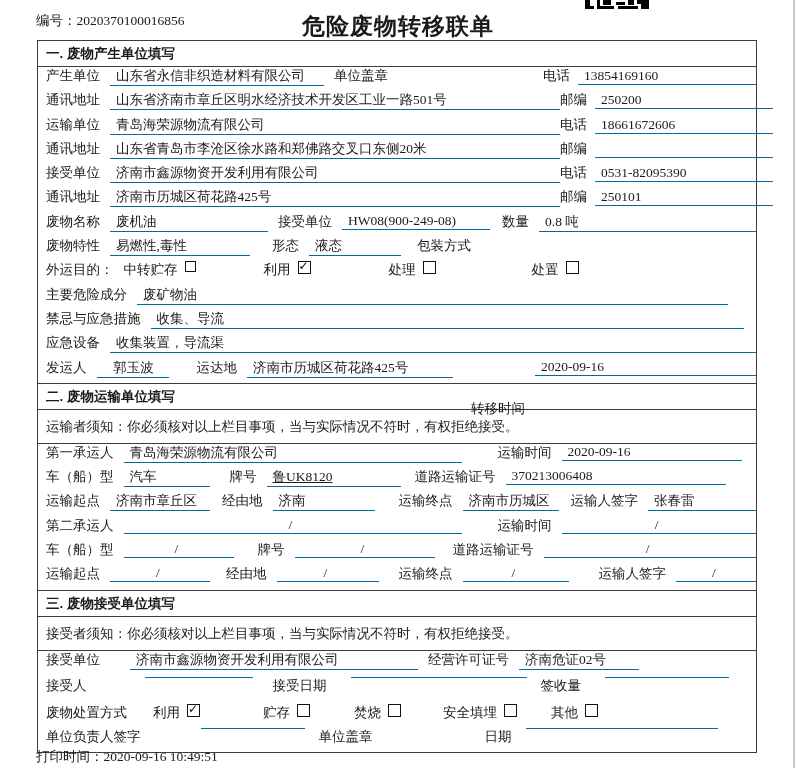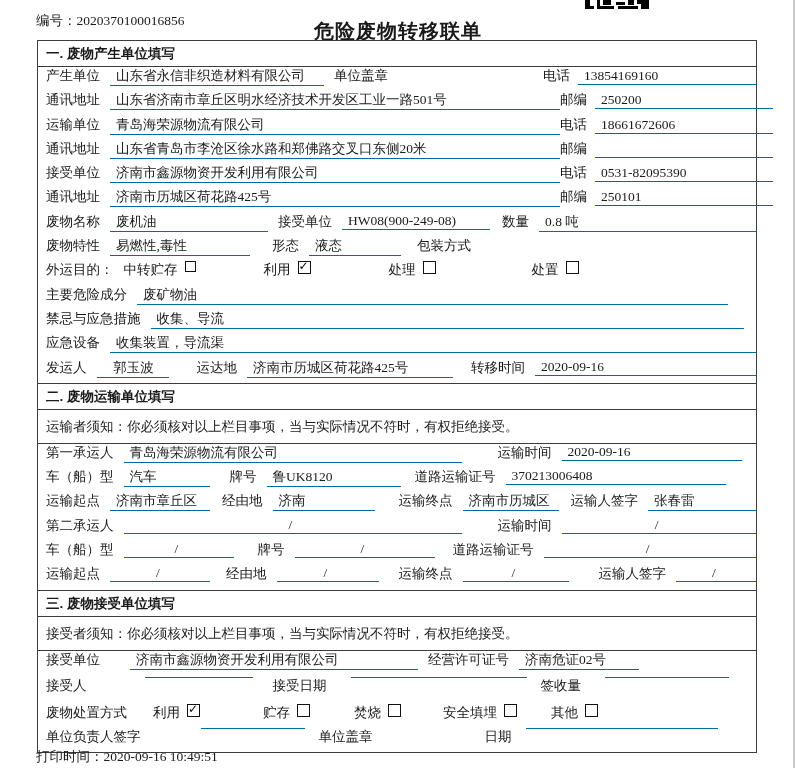--- a/index.html
+++ b/index.html
@@ -2,22 +2,22 @@
 <html><head>
 <meta charset="utf-8">
 <style>
   html,body{margin:0;padding:0;background:#fff;}
   body{width:796px;height:768px;position:relative;overflow:hidden;
        font-family:"Liberation Serif","DejaVu Serif",serif;color:#1a1a1a;}
   .edge-strip{position:absolute;top:0;right:1px;width:2px;height:768px;background:#c9c9c9;}
   .qr{position:absolute;left:585px;top:0;width:64px;height:9px;}
   .hdr{position:absolute;top:0;left:0;width:796px;height:40px;}
   .serial{position:absolute;left:36px;top:12px;font-size:13.5px;white-space:nowrap;}
-  .doc-title{position:absolute;left:0;top:18px;width:796px;text-align:center;
-       font-family:"Liberation Sans","DejaVu Sans",sans-serif;font-weight:900;font-size:20px;letter-spacing:1px;}
+  .doc-title{position:absolute;left:0;top:11px;width:796px;text-align:center;
+       font-family:"Liberation Sans","DejaVu Sans",sans-serif;font-weight:900;font-size:23px;letter-spacing:1px;}
   .form{position:absolute;left:37px;top:40px;width:718px;border:1.6px solid #3c3c3c;background:#fff;}
   .sec{width:100%;}
   .sec + .sec{border-top:1.2px solid #3c3c3c;}
   .sec-title{font-family:"Liberation Sans","DejaVu Sans",sans-serif;font-weight:bold;font-size:13.5px;
        padding:4px 0 3px 8px;border-bottom:1.2px solid #3c3c3c;}
   .notice{font-size:13.5px;padding:8px 0 7px 8px;border-bottom:1.2px solid #3c3c3c;white-space:nowrap;}
   .r{display:flex;align-items:flex-start;height:24.3px;padding:0 0 3px 8px;font-size:13.5px;
      box-sizing:border-box;white-space:nowrap;}
   .r3{height:26.5px;}
   .lbl{flex:0 0 auto;}
@@ -157,41 +157,41 @@
     <div class="r">
       <span class="lbl">应急设备</span>
       <span class="u fill">收集装置，导流渠</span>
     </div>
 
     <div class="r">
       <span class="lbl">发运人</span>
       <span class="u" style="width:72px;text-align:center;">郭玉波</span>
       <span class="lbl" style="margin-left:28px;">运达地</span>
       <span class="u" style="width:206px;">济南市历城区荷花路425号</span>
-      <span class="lbl" style="margin-left:18px;">转移时间</span>
+      <span class="lbl" style="margin-left:18px;margin-top:41px;">转移时间</span>
       <span class="u fill">2020-09-16</span>
     </div>
   </div>
 
   <div class="sec">
     <div class="sec-title">二. 废物运输单位填写</div>
     <div class="notice">运输者须知：你必须核对以上栏目事项，当与实际情况不符时，有权拒绝接受。</div>
 
     <div class="r">
       <span class="lbl">第一承运人</span>
       <span class="u" style="width:338px;">青岛海荣源物流有限公司</span>
       <span class="lbl" style="margin-left:36px;">运输时间</span>
       <span class="u fill" style="margin-right:14px;">2020-09-16</span>
     </div>
 
     <div class="r">
       <span class="lbl">车（船）型</span>
       <span class="u" style="width:86px;">汽车</span>
       <span class="lbl" style="margin-left:20px;">牌号</span>
-      <span class="u" style="width:134px;">鲁UK8120</span>
+      <span class="u" style="width:134px;text-decoration:underline;">鲁UK8120</span>
       <span class="lbl" style="margin-left:14px;">道路运输证号</span>
       <span class="u fill" style="margin-right:30px;">370213006408</span>
     </div>
 
     <div class="r">
       <span class="lbl">运输起点</span>
       <span class="u" style="width:100px;">济南市章丘区</span>
       <span class="lbl" style="margin-left:12px;">经由地</span>
       <span class="u" style="width:102px;">济南</span>
       <span class="lbl" style="margin-left:24px;">运输终点</span>

